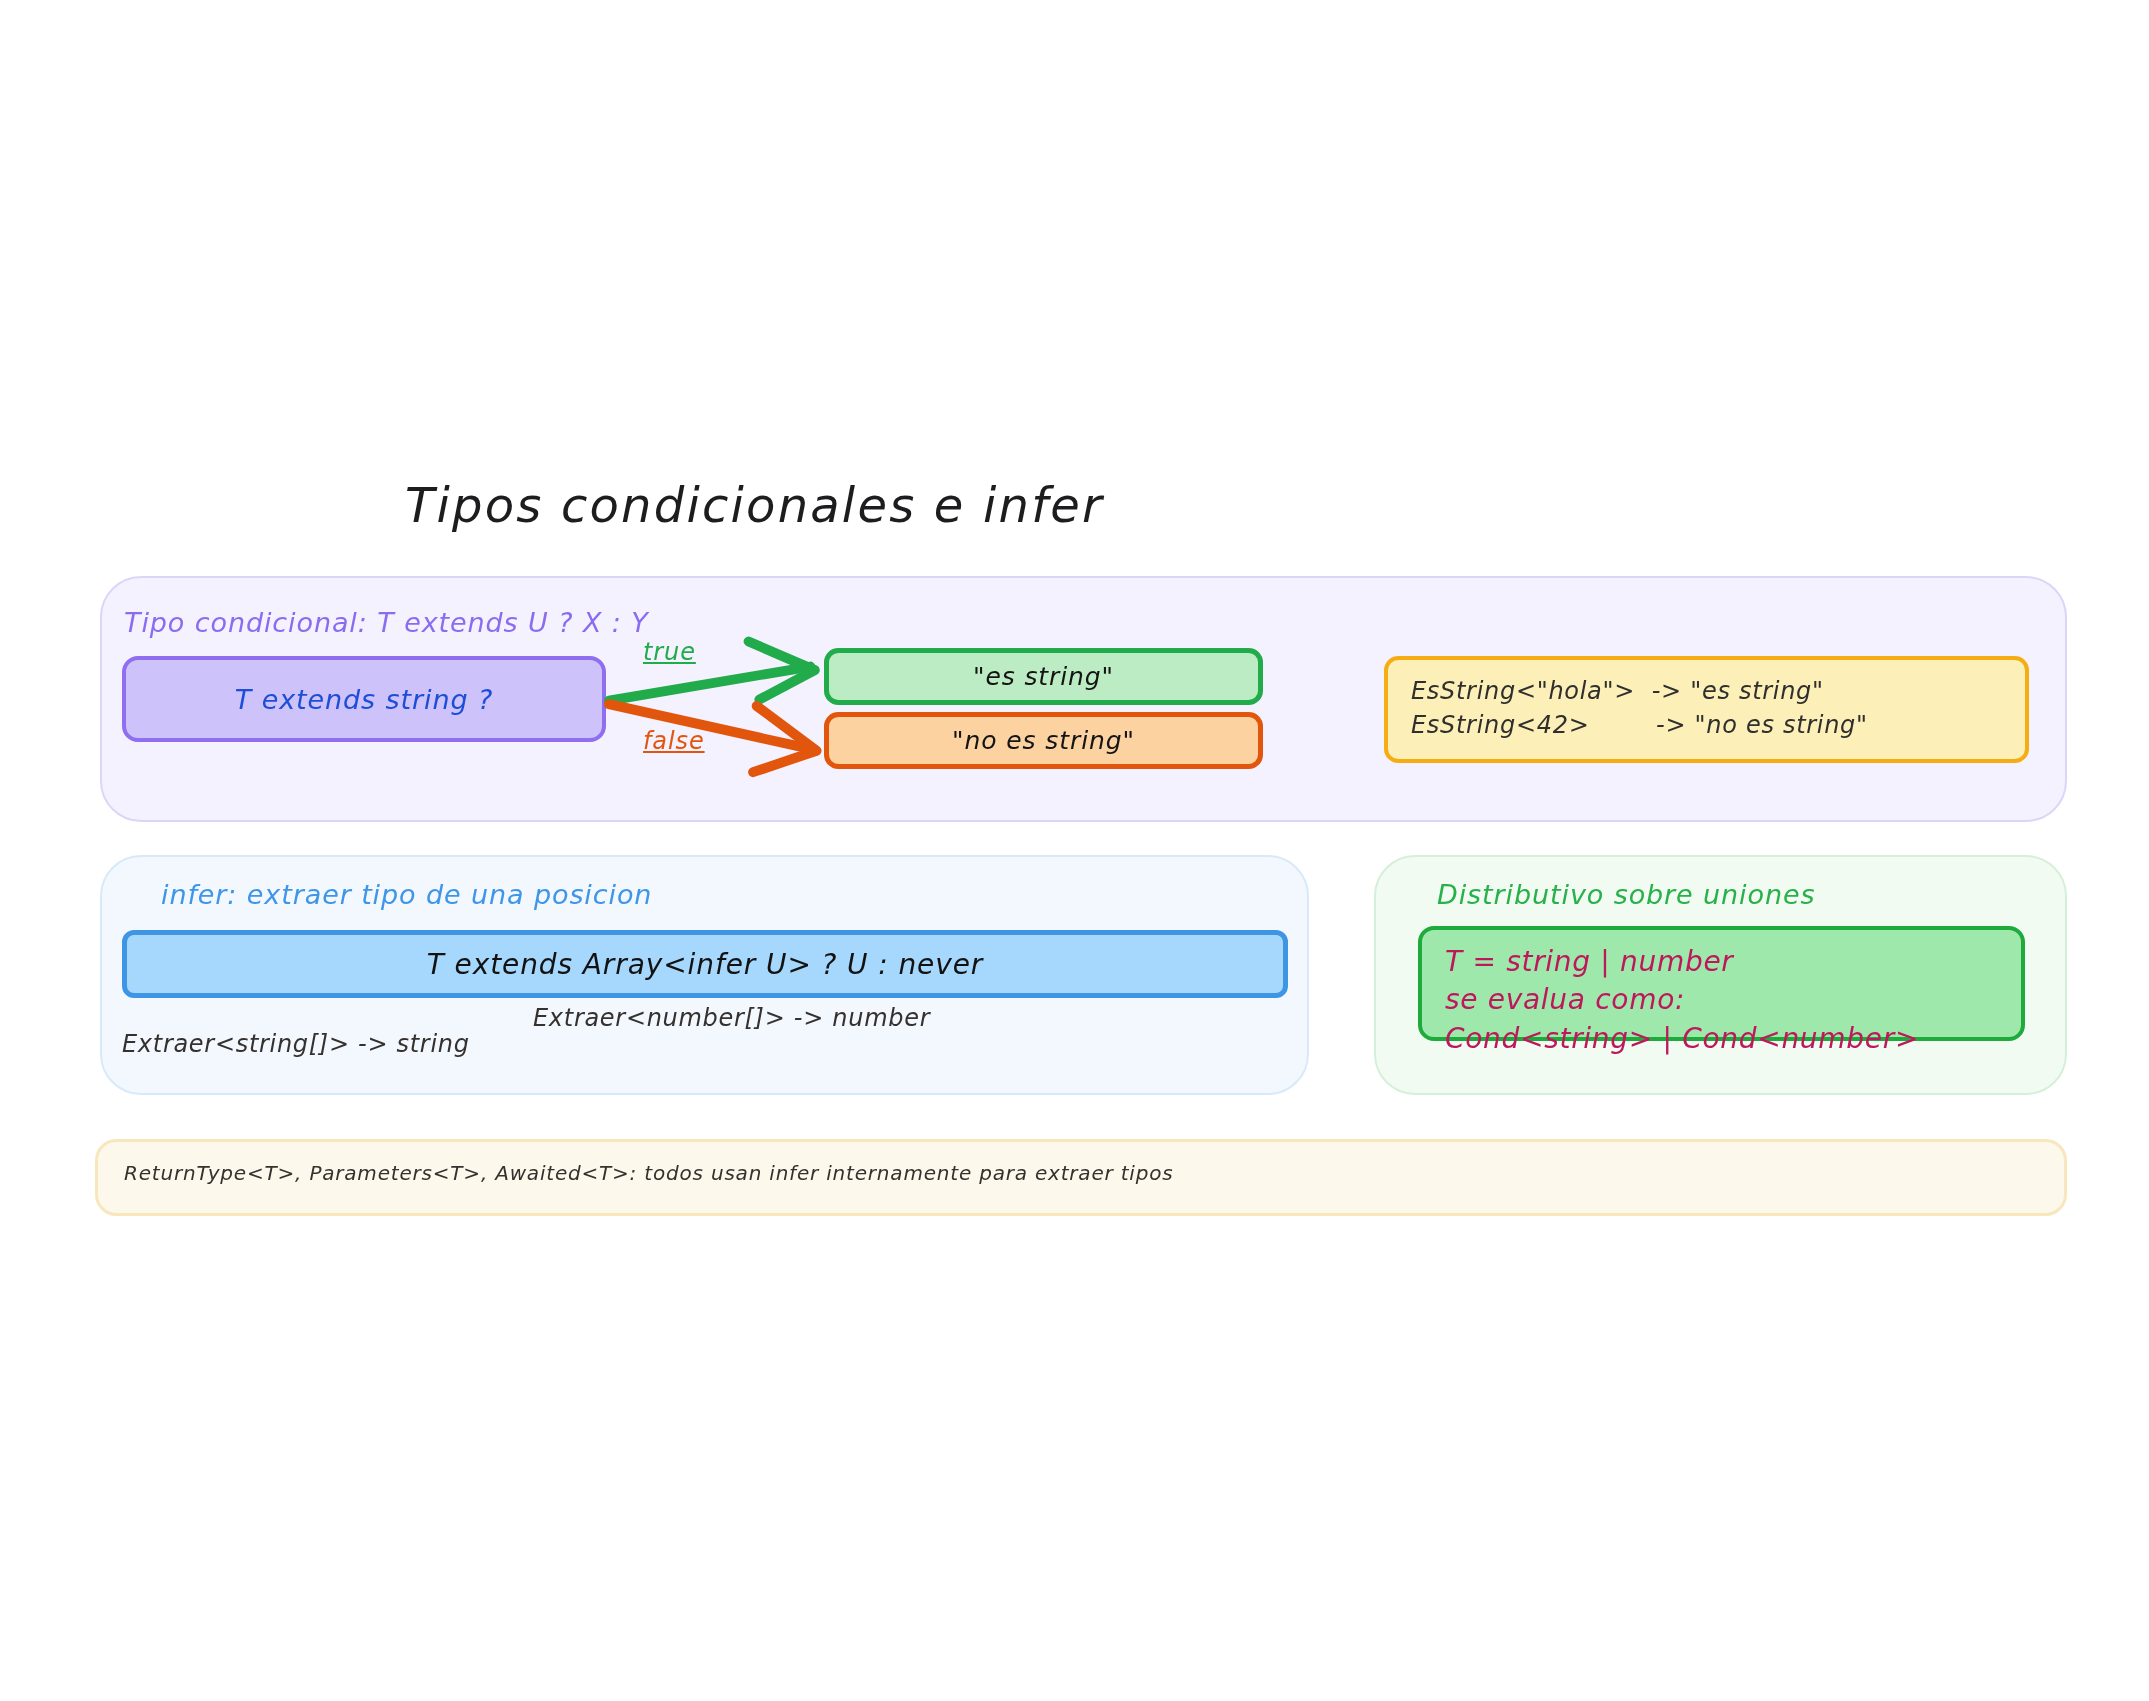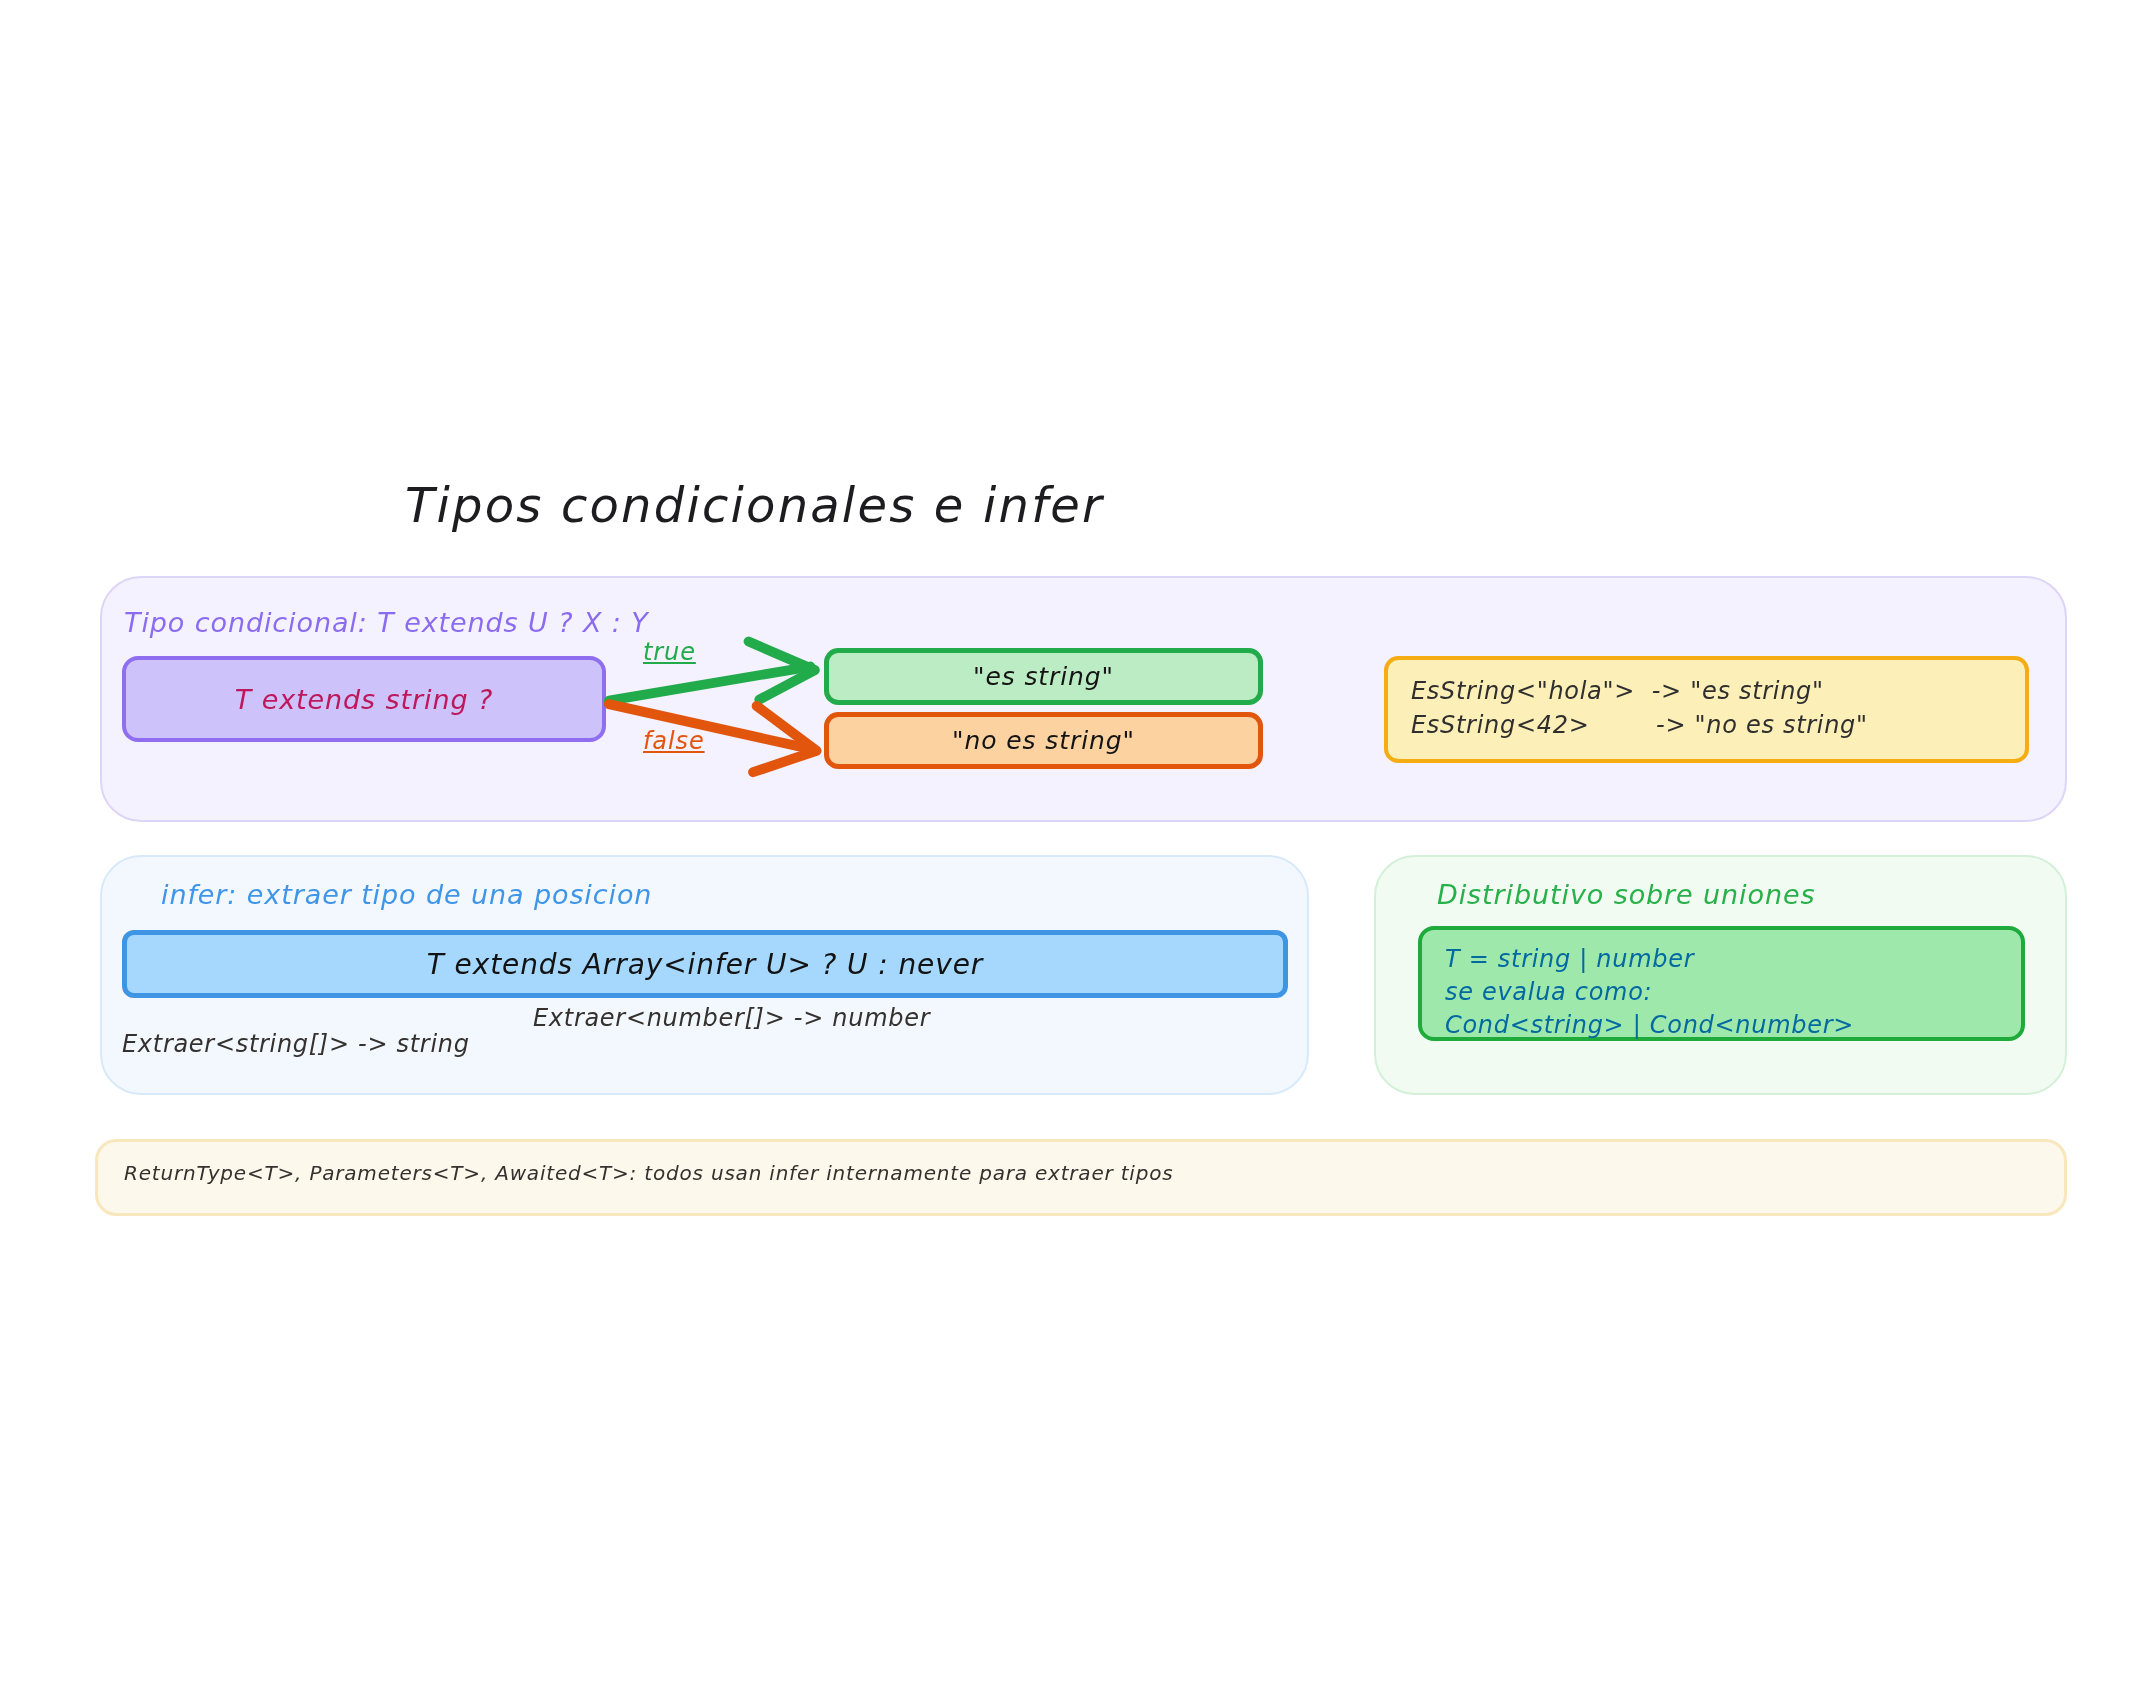--- a/index.html
+++ b/index.html
@@ -124,21 +124,21 @@
 
   #box-condition {
     left: 122px;
     top: 656px;
     width: 484px;
     height: 86px;
     background: #cec2fa;
     border: 4.5px solid #8f6ff0;
     border-radius: 16px;
     font-size: 27px;
-    color: #be185d;
+    color: #1d4ed8;
     letter-spacing: 0.9px;
     font-style: italic;
   }
 
   #box-true {
     left: 824px;
     top: 648px;
     width: 439px;
     height: 57px;
     background: #bcecc3;
@@ -205,22 +205,22 @@
     width: 607px;
     height: 115px;
     background: #9fe8ab;
     border: 4.5px solid #1eab3c;
     border-radius: 16px;
     display: block;
     padding: 12.5px 23px;
     text-align: left;
   }
   #box-distributive .dist-line {
-    font-size: 24px;
-    color: #0369a1;
+    font-size: 28px;
+    color: #be185d;
     letter-spacing: 0.7px;
     line-height: 1.38;
     white-space: pre;
     font-style: italic;
   }
 
   
   .infer-example {
     position: absolute;
     font-size: 24px;

